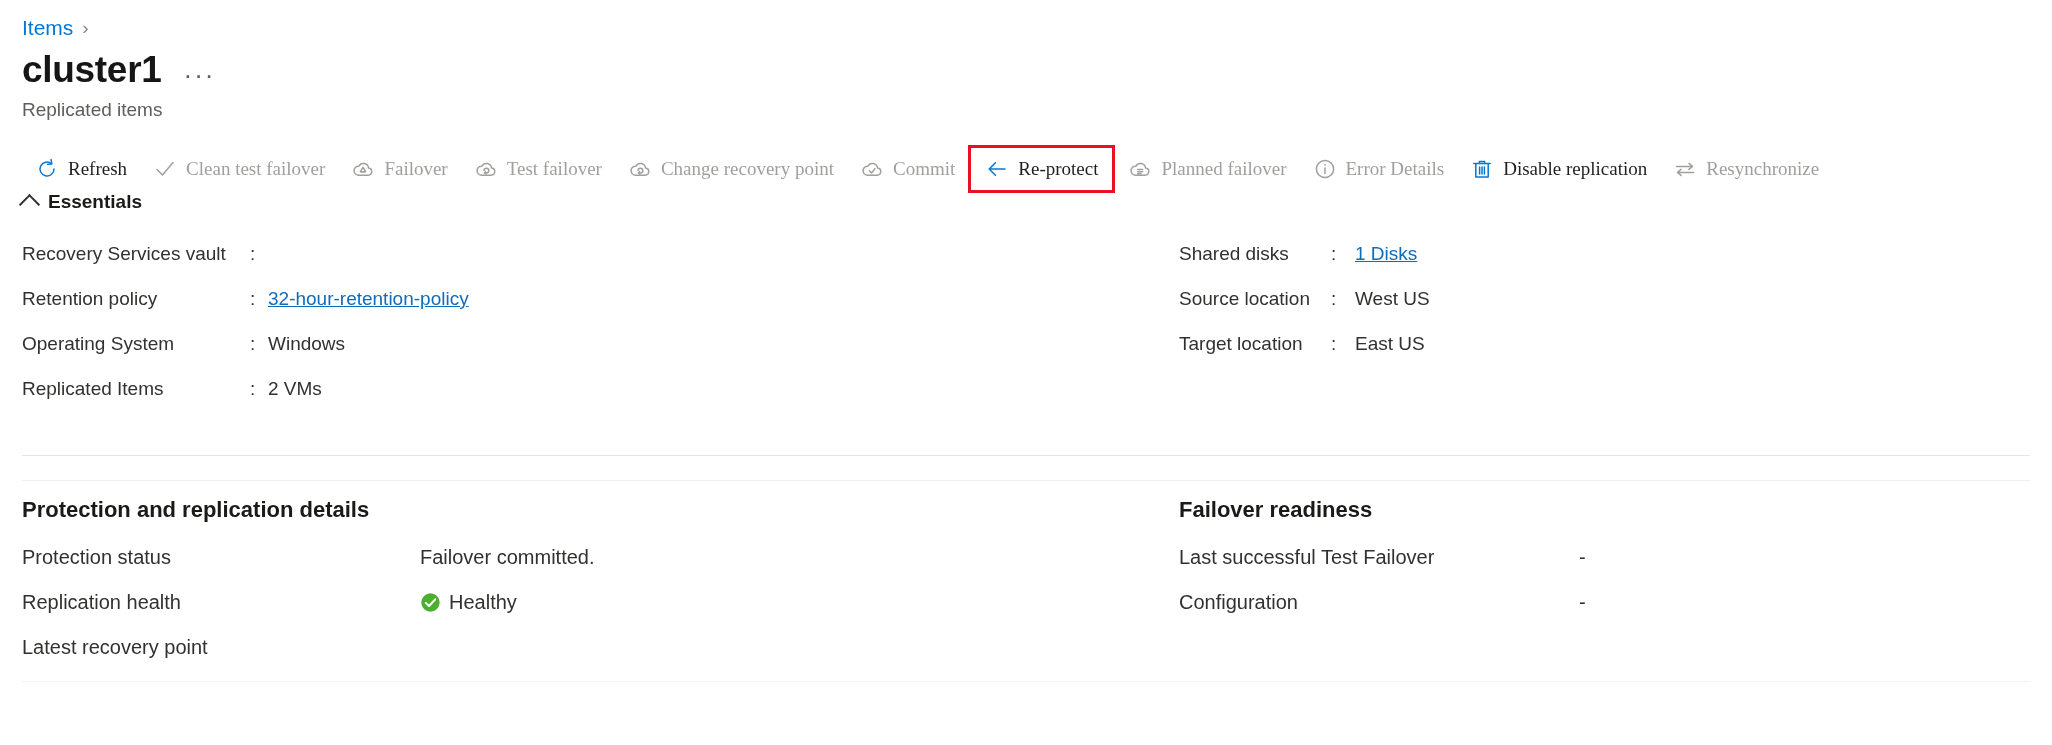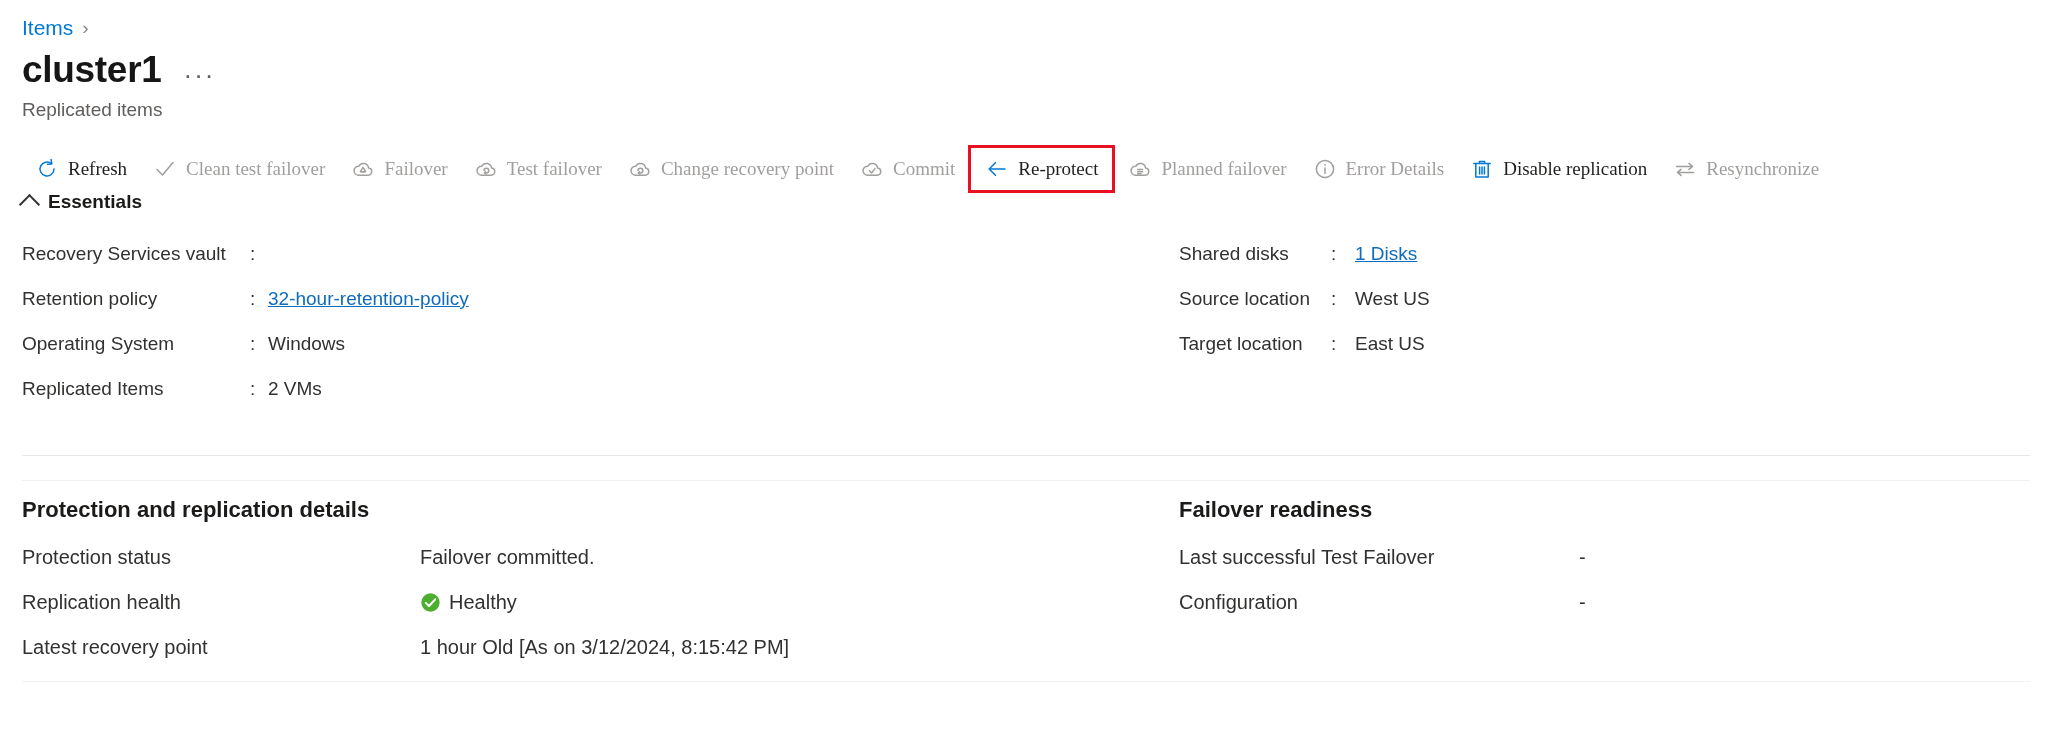--- a/index.html
+++ b/index.html
@@ -414,23 +414,20 @@
                   <svg width="21" height="21" viewBox="0 0 24 24">
                     <circle cx="12" cy="12" r="10.5" fill="#4caf2f"></circle>
                     <polyline points="6.6,12.4 10.3,16 17.4,8.4" fill="none" stroke="#ffffff" stroke-width="2.3" stroke-linecap="round" stroke-linejoin="round"></polyline>
                   </svg>
                 </span>
                 <span>Healthy</span>
               </span>
             </div>
             <div class="det-row">
               <span class="det-key">Latest recovery point</span>
-              <span class="det-val">
-                <span>1 hour Old [As on 3/12/2024, 8:15:42 PM]</span>
-              </span>
             </div>
           </div>
       </div>
       <div class="det-col right2">
         <div class="section-title">Failover readiness</div>
         <div id="fail-rows">
             <div class="det-row">
               <span class="det-key">Last successful Test Failover</span>
               <span class="det-val">
                 <span>-</span>

